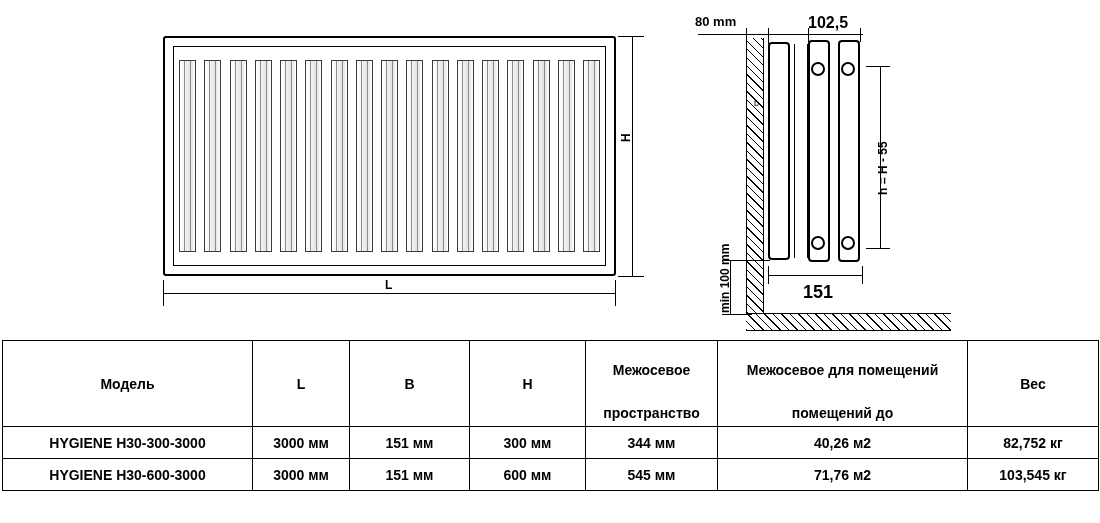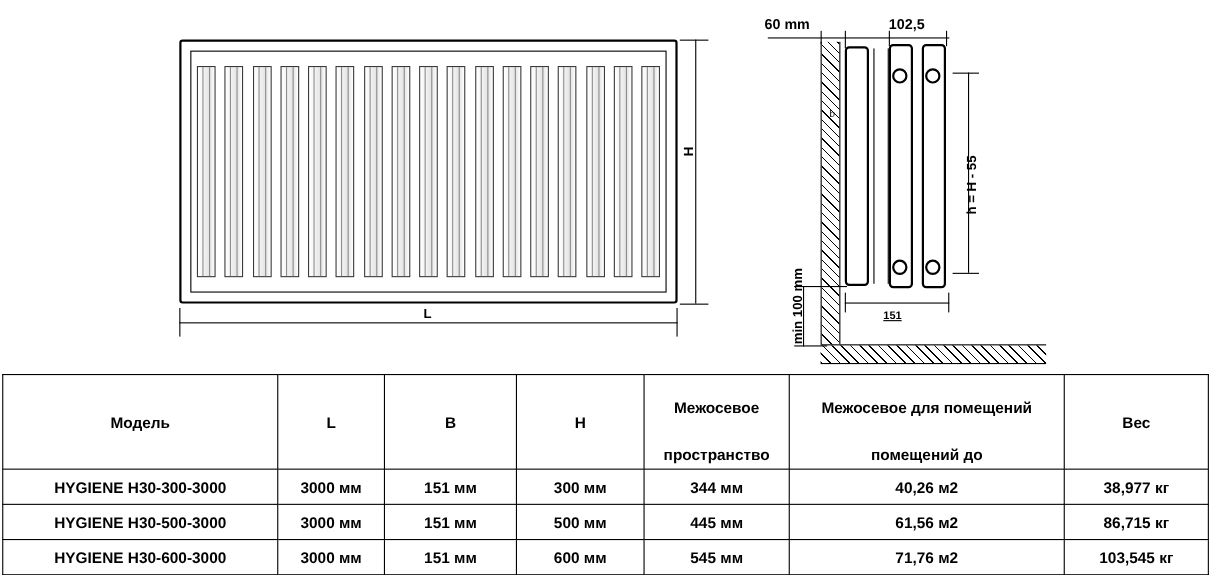--- a/index.html
+++ b/index.html
@@ -279,44 +279,44 @@
 
       <div class="conv" style="top:34px; height:214px;"></div>
 
       <div class="nut" style="left:121px; top:52px;"></div>
       <div class="nut" style="left:151px; top:52px;"></div>
       <div class="nut" style="left:121px; top:226px;"></div>
       <div class="nut" style="left:151px; top:226px;"></div>
 
       <div class="side-lbl" style="left:64px; top:88px; font-size:9px; font-weight:normal;">b</div>
 
-      <div class="side-lbl" style="left:5px; top:4px; font-size:13px;">60 mm</div>
+      <div class="side-lbl" style="left:5px; top:4px; font-size:13px;">80 mm</div>
       <div class="dim-line hline" style="left:8px; top:24px; width:70px;"></div>
       <div class="dim-line vline" style="left:56px; top:18px; height:12px;"></div>
       <div class="dim-line vline" style="left:78px; top:18px; height:16px;"></div>
 
-      <div class="side-lbl" style="left:118px; top:4px; font-size:13px;">102,5</div>
+      <div class="side-lbl" style="left:118px; top:4px; font-size:16px;">102,5</div>
       <div class="dim-line hline" style="left:78px; top:24px; width:95px;"></div>
       <div class="dim-line vline" style="left:118px; top:18px; height:14px;"></div>
       <div class="dim-line vline" style="left:170px; top:18px; height:14px;"></div>
 
       <div class="dim-line vline" style="left:190px; top:56px; height:182px;"></div>
       <div class="dim-line hline" style="left:176px; top:56px; width:24px;"></div>
       <div class="dim-line hline" style="left:176px; top:238px; width:24px;"></div>
       <div class="vert-lbl" style="left:186px; top:185px;">h = H - 55</div>
 
       <div class="dim-line vline" style="left:40px; top:250px; height:55px;"></div>
       <div class="dim-line hline" style="left:32px; top:250px; width:48px;"></div>
       <div class="dim-line hline" style="left:32px; top:304px; width:30px;"></div>
       <div class="vert-lbl" style="left:28px; top:303px;">min 100 mm</div>
 
       <div class="dim-line hline" style="left:78px; top:265px; width:95px;"></div>
       <div class="dim-line vline" style="left:78px; top:256px; height:18px;"></div>
       <div class="dim-line vline" style="left:172px; top:256px; height:18px;"></div>
-      <div class="side-lbl" style="left:113px; top:272px; font-size:10px;text-decoration:underline;">151</div>
+      <div class="side-lbl" style="left:113px; top:272px; font-size:18px;">151</div>
 
     </div>
   </div>
 
   <div class="table-wrap">
     <table class="spec">
       <colgroup>
         <col class="c0">
           <col class="c1">
           <col class="c2">
@@ -343,30 +343,21 @@
         </tr>
       </thead>
       <tbody>
         <tr>
           <td>HYGIENE H30-300-3000</td>
           <td>3000 мм</td>
           <td>151 мм</td>
           <td>300 мм</td>
           <td>344 мм</td>
           <td>40,26 м2</td>
-          <td>38,977 кг</td>
-        </tr>
-        <tr>
-          <td>HYGIENE H30-500-3000</td>
-          <td>3000 мм</td>
-          <td>151 мм</td>
-          <td>500 мм</td>
-          <td>445 мм</td>
-          <td>61,56 м2</td>
-          <td>86,715 кг</td>
+          <td>82,752 кг</td>
         </tr>
         <tr>
           <td>HYGIENE H30-600-3000</td>
           <td>3000 мм</td>
           <td>151 мм</td>
           <td>600 мм</td>
           <td>545 мм</td>
           <td>71,76 м2</td>
           <td>103,545 кг</td>
         </tr>

